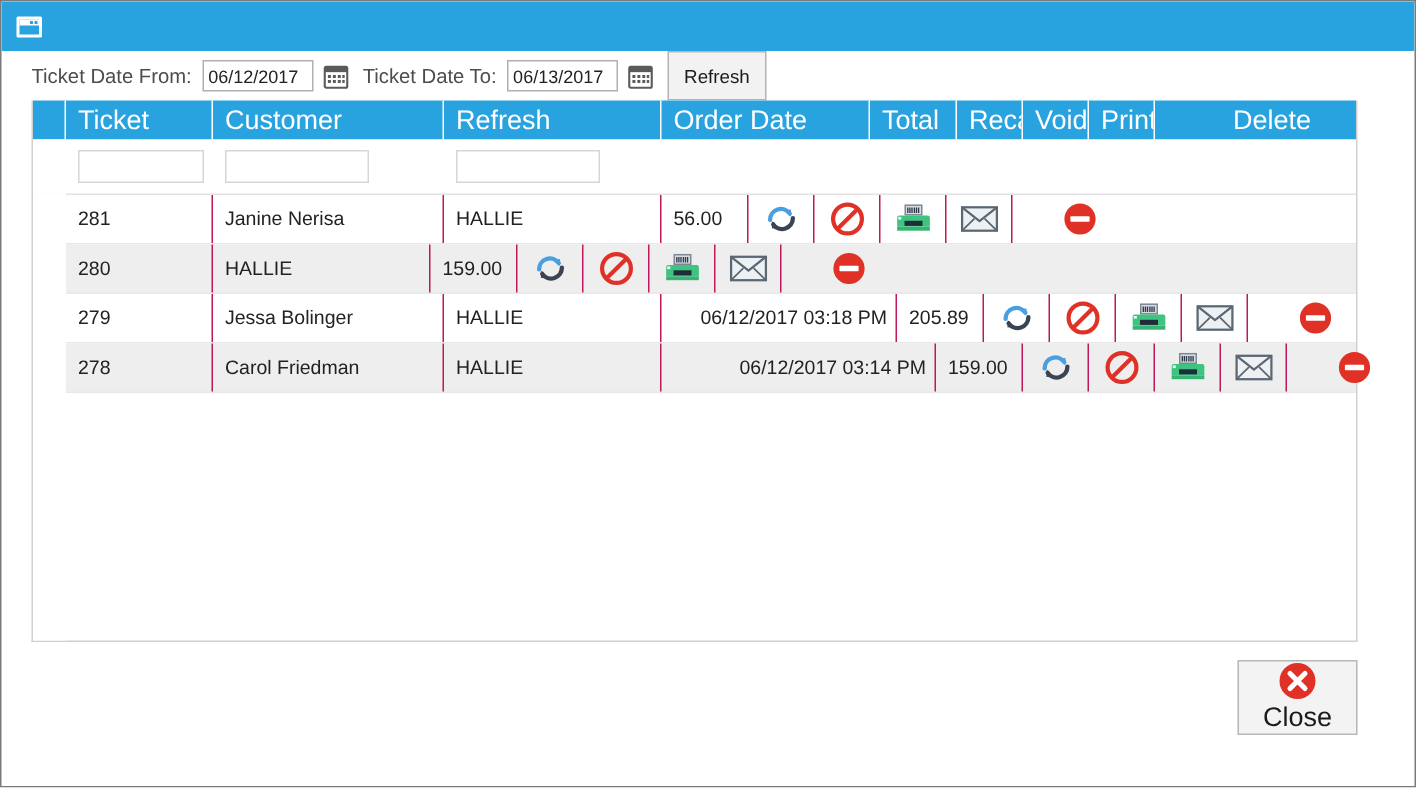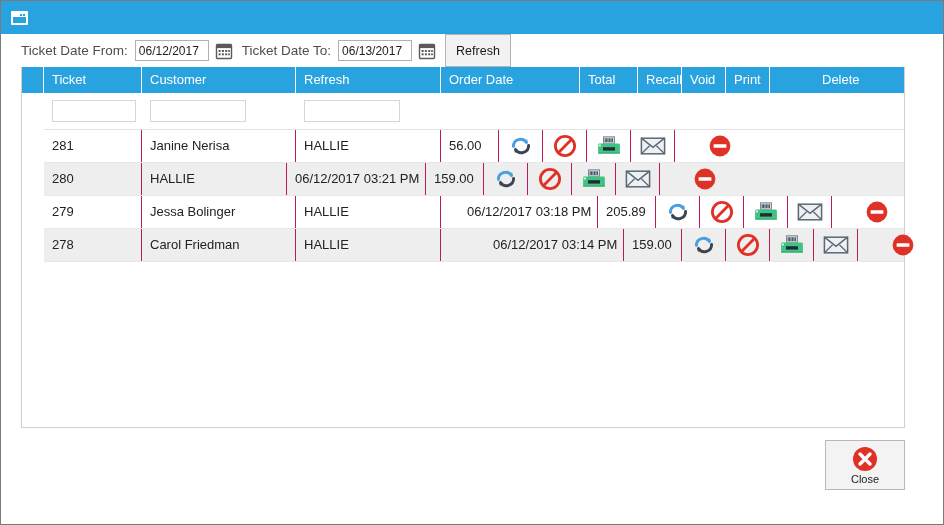--- a/index.html
+++ b/index.html
@@ -116,21 +116,21 @@
     box-sizing: border-box;
     background: #ffffff;
   }
   #grid-header {
     display: flex;
     height: 26px;
     background: #29a3df;
   }
   #grid-header .hc {
     color: #ffffff;
-    font-size: 13px;
+    font-size: 18px;
     line-height: 26px;
     padding-left: 8px;
     box-sizing: border-box;
     border-right: 1px solid #ffffff;
     overflow: hidden;
     white-space: nowrap;
   }
   #grid-header .hc:last-child { border-right: none; }
   #grid-header .hc.gutter { padding-left: 0; }
 
@@ -219,21 +219,21 @@
     border: 1px solid #b8b8b8;
     background: #f3f3f3;
     box-sizing: border-box;
     display: flex;
     flex-direction: column;
     align-items: center;
     justify-content: center;
     cursor: default;
   }
   #close-button .close-label {
-    font-size: 11px;
+    font-size: 18px;
     color: #1a1a1a;
     margin-top: 1px;
   }
   svg { display: block; }
 </style>
 </head>
 <body>
 
 <div id="app-window">
 
@@ -380,21 +380,20 @@
               </svg>
             </span>
           </div>
         </div>
         <div class="grid-row even">
           <div class="cell gutter" style="width: 22px; flex: 0 0 22px;">
             <span class="chevron">›</span>
           </div>
           <div class="cell" style="width: 98px; flex: 0 0 98px;">280</div>
           <div class="cell" style="width: 145px; flex: 0 0 145px;">HALLIE</div>
-          <div class="cell" style="width: 139px; flex: 0 0 139px;">06/12/2017 03:21 PM</div>
           <div class="cell" style="width: 58px; flex: 0 0 58px;">159.00</div>
           <div class="cell icon-cell" style="width: 44px; flex: 0 0 44px;">
             <span>
               <svg width="24" height="22" viewBox="0 0 24 22">
                 <path d="M4.4 11.6 A7.2 7.2 0 0 1 17.5 7.4" fill="none" stroke="#4a9fe0" stroke-width="2.9" stroke-linecap="round"></path>
                 <path d="M19.6 10.4 A7.2 7.2 0 0 1 6.5 14.6" fill="none" stroke="#3a4452" stroke-width="2.9" stroke-linecap="round"></path>
                 <path d="M13.6 5.2 L18.4 4.6 L18.1 9.5 Z" fill="#4a9fe0"></path>
                 <path d="M10.4 16.8 L5.6 17.4 L5.9 12.5 Z" fill="#3a4452"></path>
               </svg>
             </span>

